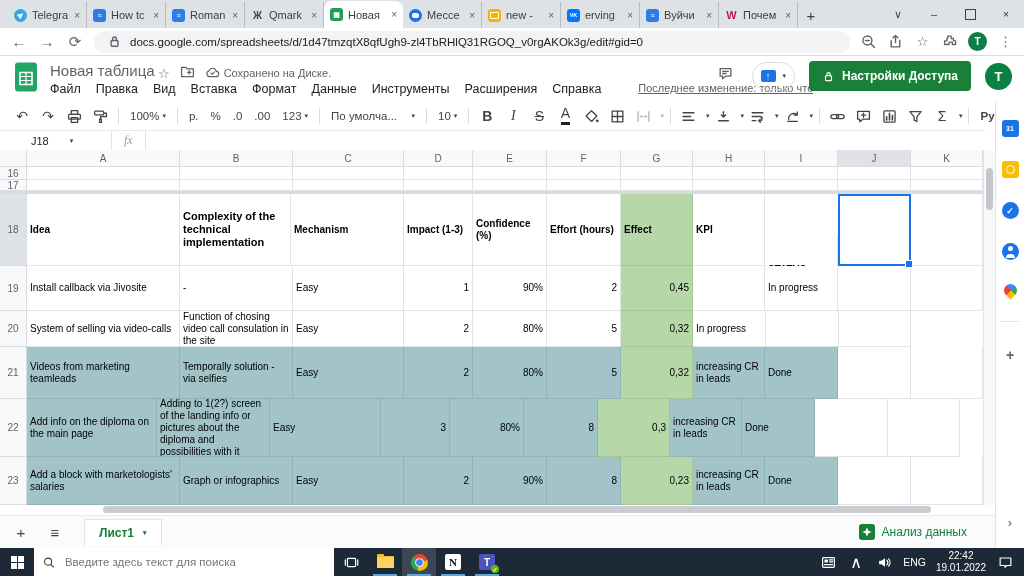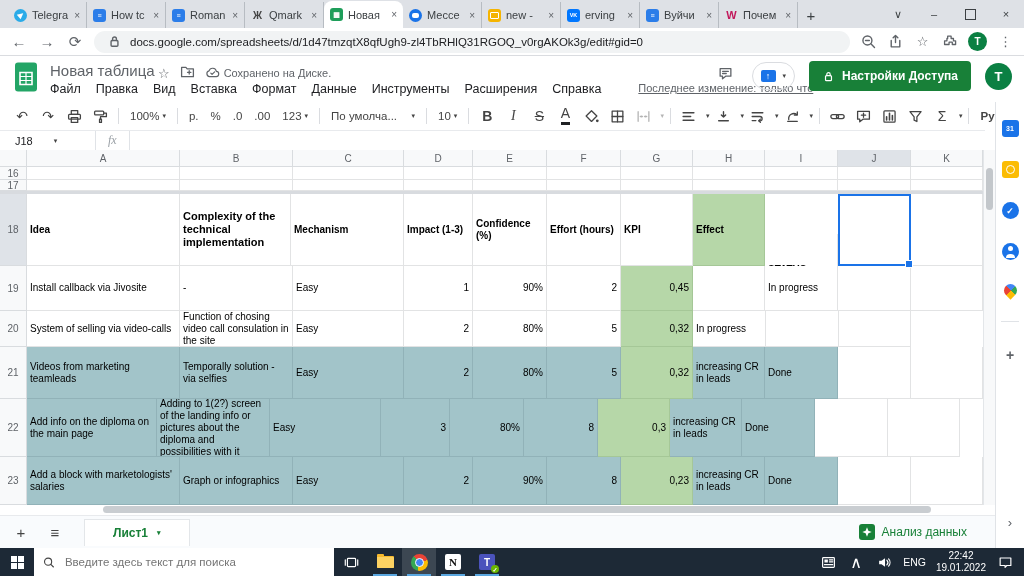--- a/index.html
+++ b/index.html
@@ -54,21 +54,21 @@
   .toolbar{position:absolute;top:102px;left:0;width:985px;height:29px;background:#fff;border-bottom:1px solid #e8eaed;display:flex;align-items:center;padding:0 10px;box-sizing:border-box;gap:2px;}
   .tbi{width:24px;height:22px;display:flex;align-items:center;justify-content:center;font-size:14px;color:#444;border-radius:3px;flex:none;}
   .tbtxt{height:22px;display:flex;align-items:center;font-size:11.5px;color:#444;padding:0 5px;flex:none;}
   .tsep{width:1px;height:16px;background:#dadce0;margin:0 4px;flex:none;}
   .fontsel{width:84px;justify-content:space-between;}
   .bB{font-weight:bold;} .bI{font-style:italic;font-family:"Liberation Serif",serif;} .bS{text-decoration:line-through;}
   .bA{border-bottom:3px solid #202124;line-height:11px;height:14px;}
   .disabled{opacity:.4;}
   .collapse{margin-left:auto;color:#5f6368;font-size:10px;}
   
-  .fbar{position:absolute;top:131px;left:1px;width:985px;height:19px;background:#fff;border-bottom:2px solid #0f172a;display:flex;align-items:center;font-size:11px;color:#202124;}
+  .fbar{position:absolute;top:131px;left:17px;width:985px;height:19px;background:#fff;border-bottom:2px solid #0f172a;display:flex;align-items:center;font-size:11px;color:#202124;}
   .namebox{width:80px;padding-left:14px;display:flex;align-items:center;gap:18px;}
   .fxsep{width:1px;height:19px;background:#e0e3e7;}
   .fx{font-style:italic;color:#9aa0a6;padding:0 12px;font-family:"Liberation Serif",serif;font-size:12px;}
   
   .grid{position:absolute;top:150px;left:0;width:983px;height:355px;background:#fff;font-size:10px;overflow:hidden;}
   .grow{display:flex;}
   .cell{flex:none;display:flex;align-items:center;padding:0 3px;line-height:1.2;overflow:hidden;box-sizing:border-box;color:#000;border-right:1px solid #e2e3e4;border-bottom:1px solid #e2e3e4;background:#fff;}
   .cell.num{justify-content:flex-end;}
   .cell.bold{font-weight:bold;}
   .cell.cbig{font-size:11px;}
@@ -95,21 +95,21 @@
   .sp-contacts{background:#1a73e8;border-radius:50%;position:relative;}
   .sp-contacts::before{content:"";position:absolute;top:3px;width:5px;height:5px;background:#fff;border-radius:50%;}
   .sp-contacts::after{content:"";position:absolute;bottom:2.5px;width:9px;height:4px;background:#fff;border-radius:4px 4px 0 0;}
   .sp-maps{background:conic-gradient(#4285f4 0 25%,#34a853 0 50%,#fbbc04 0 75%,#ea4335 0);border-radius:50% 50% 50% 0;transform:rotate(-45deg);width:13px;height:13px;}
   .spdiv{width:18px;height:1px;background:#e0e3e7;}
   .sp-plus{color:#5f6368;font-size:14px;background:none;}
   .panelchev{position:absolute;left:0;right:0;bottom:18px;text-align:center;color:#5f6368;font-size:13px;}
   
   .footer{position:absolute;left:0;top:515px;width:995px;height:33px;background:#f9fbfd;border-top:1px solid #e8eaed;display:flex;align-items:center;box-sizing:border-box;}
   .fbtn{width:26px;height:26px;display:flex;align-items:center;justify-content:center;color:#444;font-size:15px;margin-left:8px;}
-  .sheettab{height:26px;background:#fff;border:1px solid #e3e6e9;border-bottom:none;display:flex;align-items:center;gap:6px;padding:0 28px;margin-left:16px;font-size:12px;font-weight:bold;color:#188038;}
+  .sheettab{height:26px;background:#fff;border:1px solid #e3e6e9;border-bottom:none;display:flex;align-items:center;gap:6px;padding:0 14px;margin-left:16px;font-size:12px;font-weight:bold;color:#188038;}
   .sheettab .dn{color:#188038;}
   .explore{position:absolute;right:28px;display:flex;align-items:center;gap:7px;font-size:12px;color:#188038;}
   .exic{width:16px;height:16px;background:#188038;border-radius:3px;display:flex;align-items:center;justify-content:center;}
   
   .taskbar{position:absolute;left:0;top:548px;width:1024px;height:28px;background:#1d2936;display:flex;align-items:stretch;color:#fff;}
   .tbstart{width:34px;display:flex;align-items:center;justify-content:center;}
   .winflag{display:grid;grid-template-columns:6px 6px;grid-template-rows:6px 6px;gap:1px;}
   .winflag span{background:#fff;}
   .tbsearch{width:300px;background:#fff;display:flex;align-items:center;gap:8px;padding:0 9px;box-sizing:border-box;}
   .tbsearch input{border:none;outline:none;font-size:11.5px;color:#1b1b1b;width:100%;font-family:"Liberation Sans",sans-serif;background:transparent;}
@@ -480,22 +480,22 @@
       </div>
       <div class="fdiv"></div>
       <div class="grow" style="height: 72px;">
         <div class="rhdr selh" style="width: 27px; height: 72px;">18</div>
         <div class="cell bold" style="width: 153px; height: 72px;">Idea</div>
         <div class="cell bold cbig" style="width: 111px; height: 72px;">Complexity of the technical implementation</div>
         <div class="cell bold" style="width: 113px; height: 72px;">Mechanism</div>
         <div class="cell bold" style="width: 69px; height: 72px;">Impact (1-3)</div>
         <div class="cell bold" style="width: 74px; height: 72px;">Confidence (%)</div>
         <div class="cell bold" style="width: 74px; height: 72px;">Effort (hours)</div>
+        <div class="cell bold green" style="width: 72px; height: 72px;">Effect</div>
         <div class="cell bold" style="width: 72px; height: 72px;">KPI</div>
-        <div class="cell bold green" style="width: 72px; height: 72px;">Effect</div>
         <div class="cell bold" style="width: 73px; height: 72px; margin-top: 40px;">STATUS</div>
         <div class="cell bold" style="width: 73px; height: 72px;"></div>
         <div class="cell bold" style="width: 72px; height: 72px;"></div>
       </div>
       <div class="grow" style="height: 45px;">
         <div class="rhdr" style="width: 27px; height: 45px;">19</div>
         <div class="cell" style="width: 153px; height: 45px;">Install callback via Jivosite</div>
         <div class="cell" style="width: 113px; height: 45px;">-</div>
         <div class="cell" style="width: 111px; height: 45px;">Easy</div>
         <div class="cell num" style="width: 69px; height: 45px;">1</div>

